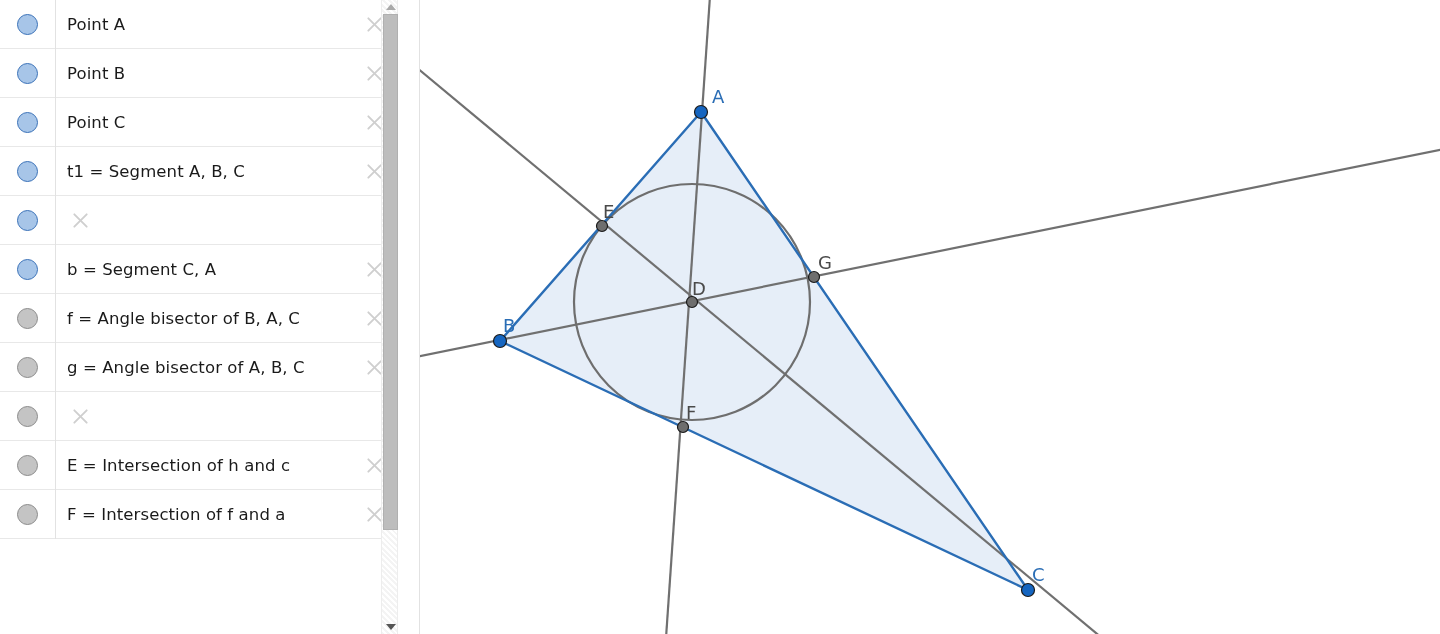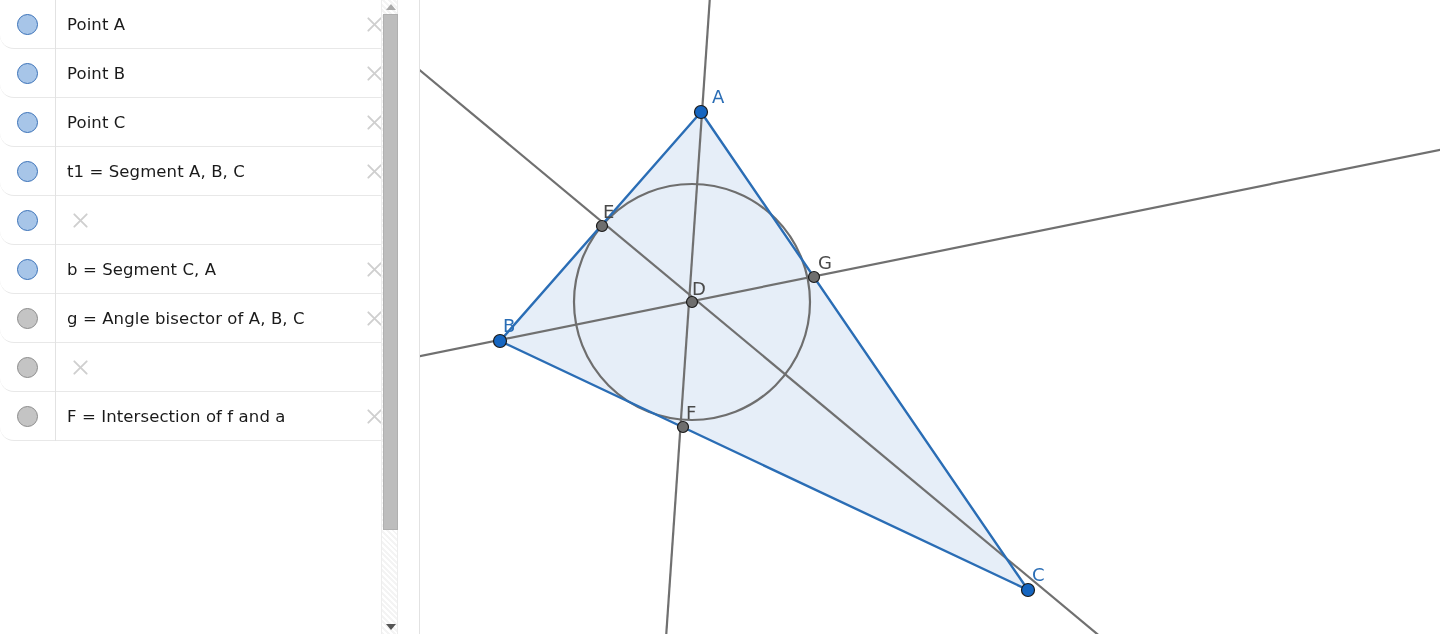--- a/index.html
+++ b/index.html
@@ -34,21 +34,20 @@
     height: 634px;
     overflow: hidden;
   }
   .row {
     position: relative;
     display: flex;
     align-items: center;
     height: 49px;
     border-bottom: 1px solid #e8e8e8;
     background: #ffffff;
-    border-radius: 14px;
   }
   .row:first-child { border-top: none; }
   .marble-cell {
     flex: 0 0 56px;
     height: 49px;
     display: flex;
     align-items: center;
     justify-content: center;
     border-right: 1px solid #e2e2e2;
   }
@@ -226,32 +225,56 @@
             <svg class="xicon" viewBox="0 0 20 20">
               <line x1="3.5" y1="3.5" x2="16.5" y2="16.5" stroke="#cfcfcf" stroke-width="2" stroke-linecap="round"></line>
               <line x1="16.5" y1="3.5" x2="3.5" y2="16.5" stroke="#cfcfcf" stroke-width="2" stroke-linecap="round"></line>
             </svg>
           </div>
         </div>
         <div class="row">
           <div class="marble-cell">
             <span class="marble hidden"></span>
           </div>
+          <div class="row-label">f = Angle bisector of B, A, C</div>
+          <div class="delete-cell">
+            <svg class="xicon" viewBox="0 0 20 20">
+              <line x1="3.5" y1="3.5" x2="16.5" y2="16.5" stroke="#cfcfcf" stroke-width="2" stroke-linecap="round"></line>
+              <line x1="16.5" y1="3.5" x2="3.5" y2="16.5" stroke="#cfcfcf" stroke-width="2" stroke-linecap="round"></line>
+            </svg>
+          </div>
+        </div>
+        <div class="row">
+          <div class="marble-cell">
+            <span class="marble hidden"></span>
+          </div>
           <div class="row-label">g = Angle bisector of A, B, C</div>
           <div class="delete-cell">
             <svg class="xicon" viewBox="0 0 20 20">
               <line x1="3.5" y1="3.5" x2="16.5" y2="16.5" stroke="#cfcfcf" stroke-width="2" stroke-linecap="round"></line>
               <line x1="16.5" y1="3.5" x2="3.5" y2="16.5" stroke="#cfcfcf" stroke-width="2" stroke-linecap="round"></line>
             </svg>
           </div>
         </div>
         <div class="row">
           <div class="marble-cell">
             <span class="marble hidden"></span>
           </div>
+          <div class="delete-cell">
+            <svg class="xicon" viewBox="0 0 20 20">
+              <line x1="3.5" y1="3.5" x2="16.5" y2="16.5" stroke="#cfcfcf" stroke-width="2" stroke-linecap="round"></line>
+              <line x1="16.5" y1="3.5" x2="3.5" y2="16.5" stroke="#cfcfcf" stroke-width="2" stroke-linecap="round"></line>
+            </svg>
+          </div>
+        </div>
+        <div class="row">
+          <div class="marble-cell">
+            <span class="marble hidden"></span>
+          </div>
+          <div class="row-label">E = Intersection of h and c</div>
           <div class="delete-cell">
             <svg class="xicon" viewBox="0 0 20 20">
               <line x1="3.5" y1="3.5" x2="16.5" y2="16.5" stroke="#cfcfcf" stroke-width="2" stroke-linecap="round"></line>
               <line x1="16.5" y1="3.5" x2="3.5" y2="16.5" stroke="#cfcfcf" stroke-width="2" stroke-linecap="round"></line>
             </svg>
           </div>
         </div>
         <div class="row">
           <div class="marble-cell">
             <span class="marble hidden"></span>

